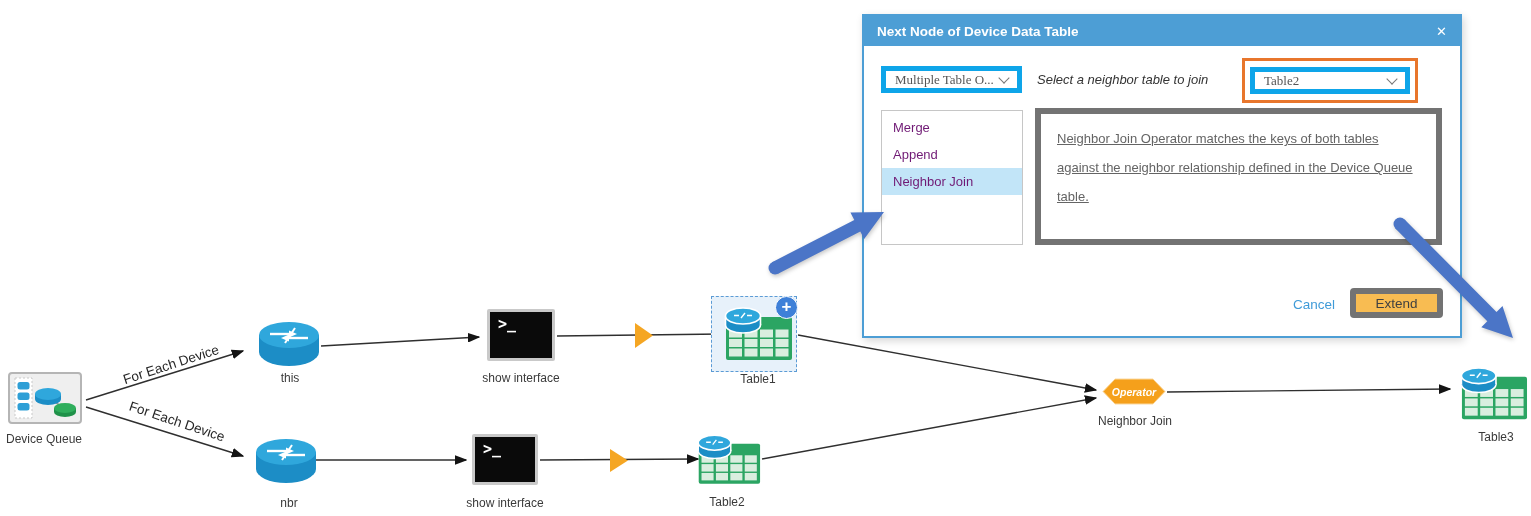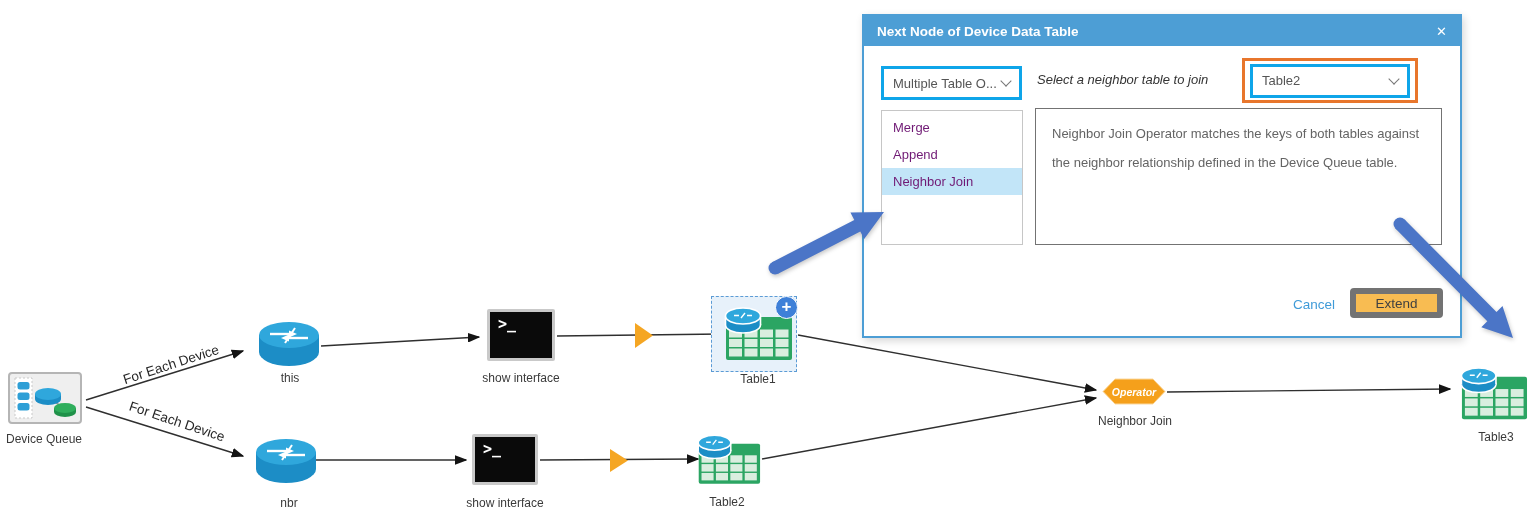--- a/index.html
+++ b/index.html
@@ -20,33 +20,33 @@
   .select-box{position:absolute;box-sizing:border-box;border:1.5px dashed #5b9bd5;background:#e7f1fa;}
   .plus-badge{position:absolute;width:23px;height:23px;border-radius:50%;background:#3e80d8;border:1.5px solid #fff;
     color:#fff;font-size:17px;font-weight:bold;line-height:20px;text-align:center;box-sizing:border-box;}
 
   
   .dialog{position:absolute;left:862px;top:14px;width:600px;height:324px;box-sizing:border-box;
     background:#fff;border:2px solid #4d9ed5;box-shadow:2px 3px 8px rgba(0,0,0,.16);}
   .dialog-header{position:absolute;left:0;top:0;right:0;height:30px;background:#4d9ed5;display:flex;align-items:center;padding:0 13px;box-sizing:border-box;}
   .dialog-title{color:#fff;font-size:13.5px;font-weight:bold;}
   .dialog-close{margin-left:auto;color:#fff;font-size:13px;cursor:pointer;line-height:1;}
-  .dropdown{position:absolute;box-sizing:border-box;border:3px solid #0ea5e9;background:#fff;display:flex;align-items:center;
-    padding:14px 9px;font-size:13px;color:#555;}
+  .dropdown{position:absolute;box-sizing:border-box;border:5px solid #0ea5e9;background:#fff;display:flex;align-items:center;
+    padding:8px 9px;font-size:13px;color:#555;font-family:Liberation Serif, serif;}
   .dropdown .val{flex:1;overflow:hidden;white-space:nowrap;}
   .chev{width:7px;height:7px;border-right:1.6px solid #777;border-bottom:1.6px solid #777;transform:rotate(45deg);margin-top:-4px;flex:none;}
   .field-label{position:absolute;font-size:13px;color:#333;white-space:nowrap;font-style:italic;}
   .hl-orange{position:absolute;box-sizing:border-box;border:3px solid #e8762c;display:flex;align-items:center;justify-content:center;}
   .hl-orange .dropdown{position:relative;width:160px;height:27px;}
   .listbox{position:absolute;box-sizing:border-box;border:1px solid #c6c6c6;background:#fff;overflow:hidden;}
   .listbox ul{list-style:none;margin:0;padding:3px 0 0 0;}
   .listbox li{line-height:27px;padding:0 11px;font-size:13px;color:#701a75;cursor:pointer;}
   .listbox li.selected{background:#c2e5f8;}
-  .descbox{position:absolute;box-sizing:border-box;border:1px solid #737373;background:#fff;
-    padding:10px 16px 16px 16px;font-size:13px;color:#646464;line-height:29px;}
+  .descbox{position:absolute;box-sizing:border-box;border:6px solid #737373;background:#fff;
+    padding:10px 16px 16px 16px;font-size:13px;color:#646464;line-height:29px;text-decoration:underline;}
   .cancel-link{position:absolute;font-size:13.5px;color:#3f9bd8;cursor:pointer;}
   .extend-btn{position:absolute;box-sizing:border-box;width:93px;height:30px;background:#f8bc52;border:6px solid #737373;
     border-radius:4px;color:#414141;font-size:13.5px;display:flex;align-items:center;justify-content:center;cursor:pointer;
     font-family:"Liberation Sans",sans-serif;}
 
   .annotation-arrows{position:absolute;left:0;top:0;z-index:10;pointer-events:none;
     filter:drop-shadow(1px 2px 2px rgba(0,0,0,.22));}
   .edges{position:absolute;left:0;top:0;z-index:0;}
   .node{z-index:1;}
   .dialog{z-index:5;}

